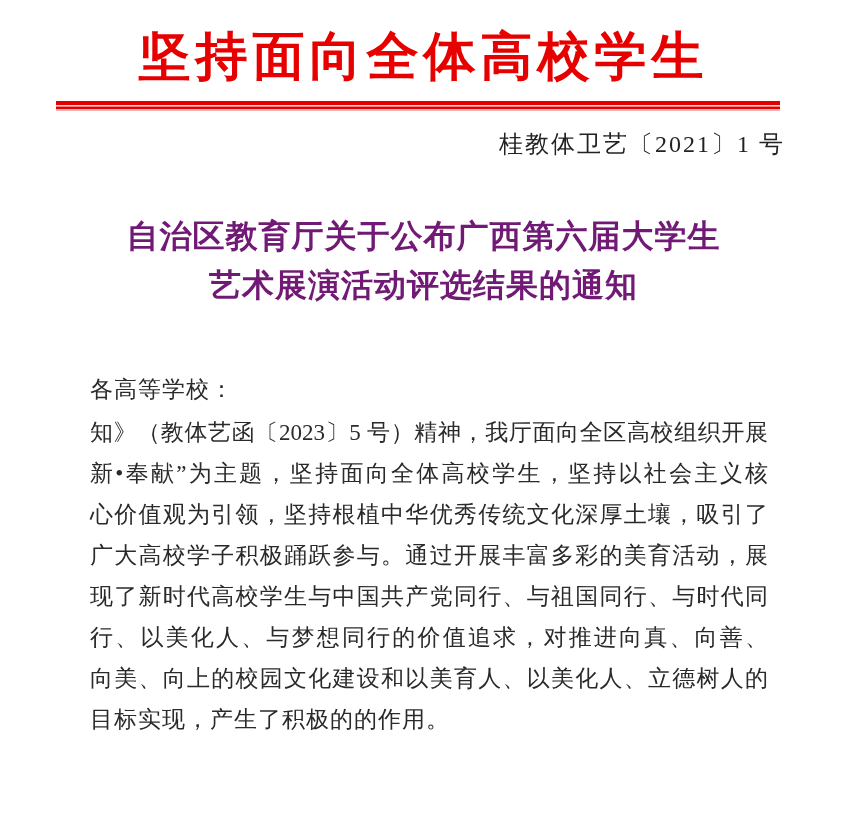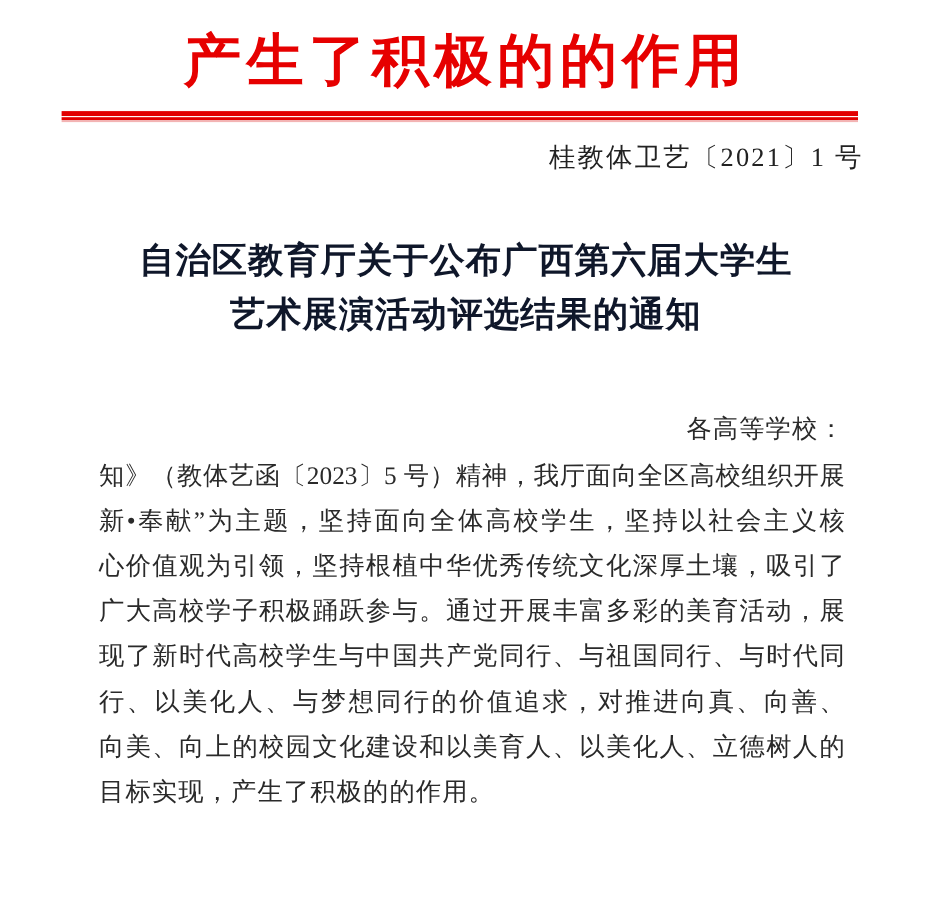--- a/index.html
+++ b/index.html
@@ -47,34 +47,34 @@
     color: #222222;
     letter-spacing: 2px;
     line-height: 32px;
   }
   
   .doc-title {
     margin-top: 52px;
     text-align: center;
     font-size: 32px;
     font-weight: bold;
-    color: #0f172a;
+    color: #701a75;
     line-height: 49px;
     letter-spacing: 1px;
   }
   
   .body-block {
     margin: 58px 79px 0 90px;
     font-size: 23px;
     color: #2a2a2a;
   }
   .salutation {
     height: 44px;
     line-height: 44px;
-    text-align: right;
+    text-align: left;
     letter-spacing: 1px;
   }
   .body-line {
     height: 41px;
     line-height: 41px;
     text-align: justify;
     text-align-last: justify;
   }
   .body-line.indent {
     text-indent: 2em;
@@ -83,21 +83,21 @@
     text-align: left;
     text-align-last: left;
     letter-spacing: 1px;
   }
 </style>
 </head>
 <body>
 
 <div class="page">
 
-  <div class="agency-name">产生了积极的的作用</div>
+  <div class="agency-name">坚持面向全体高校学生</div>
 
   <div class="red-rule"></div>
 
   <div class="doc-number">桂教体卫艺〔2021〕1 号</div>
 
   <div class="doc-title">
     <div>自治区教育厅关于公布广西第六届大学生</div>
     <div>艺术展演活动评选结果的通知</div>
   </div>
 

